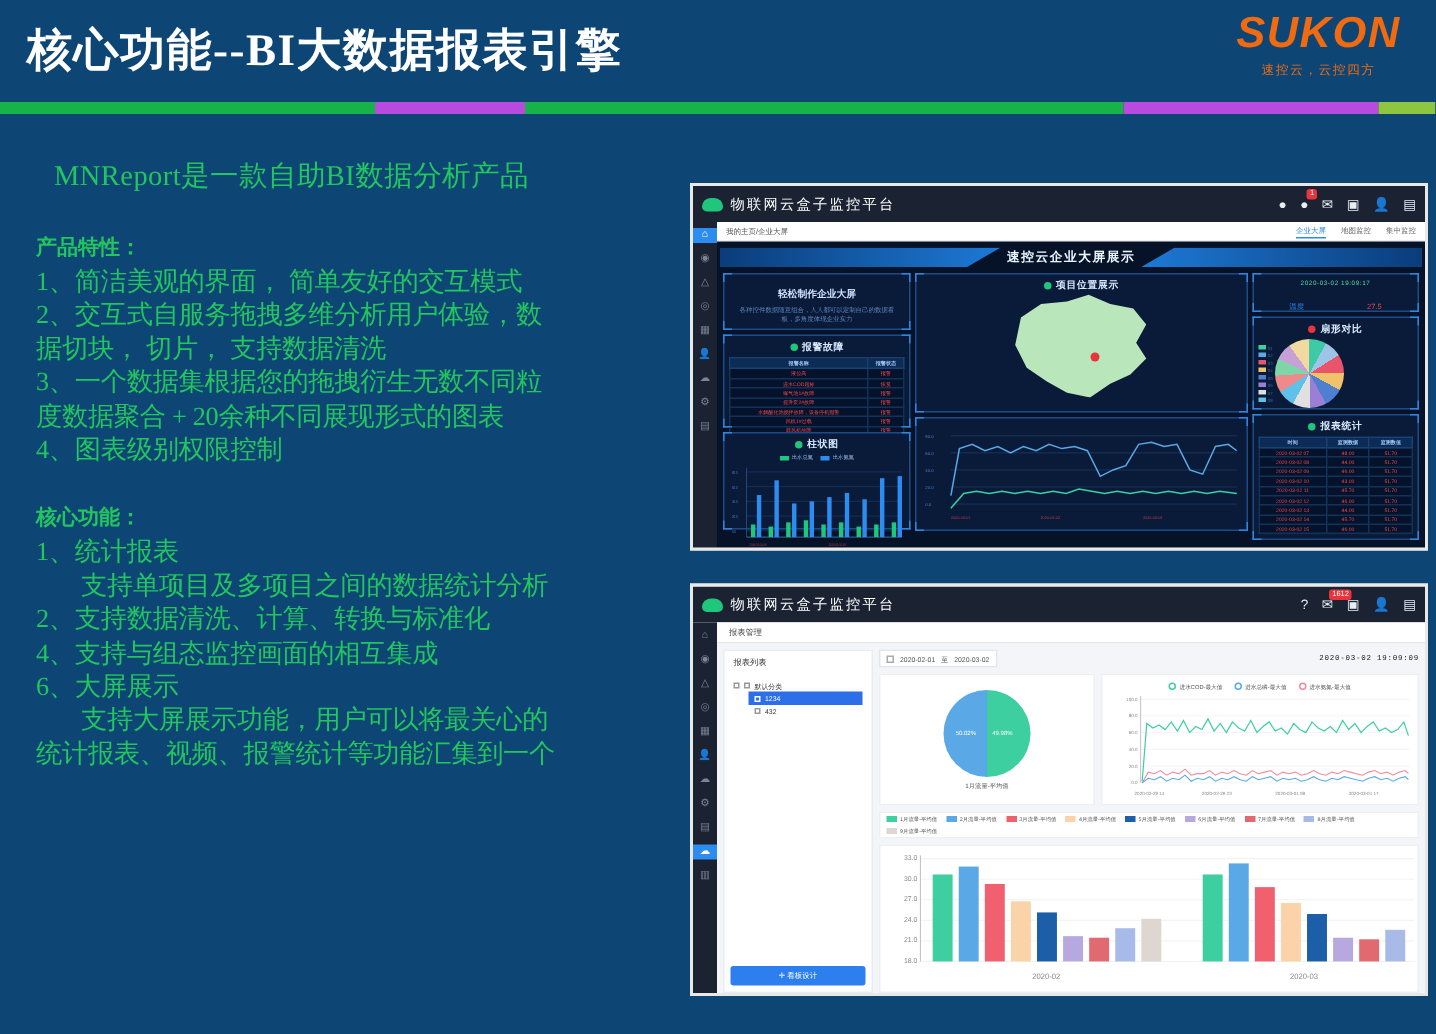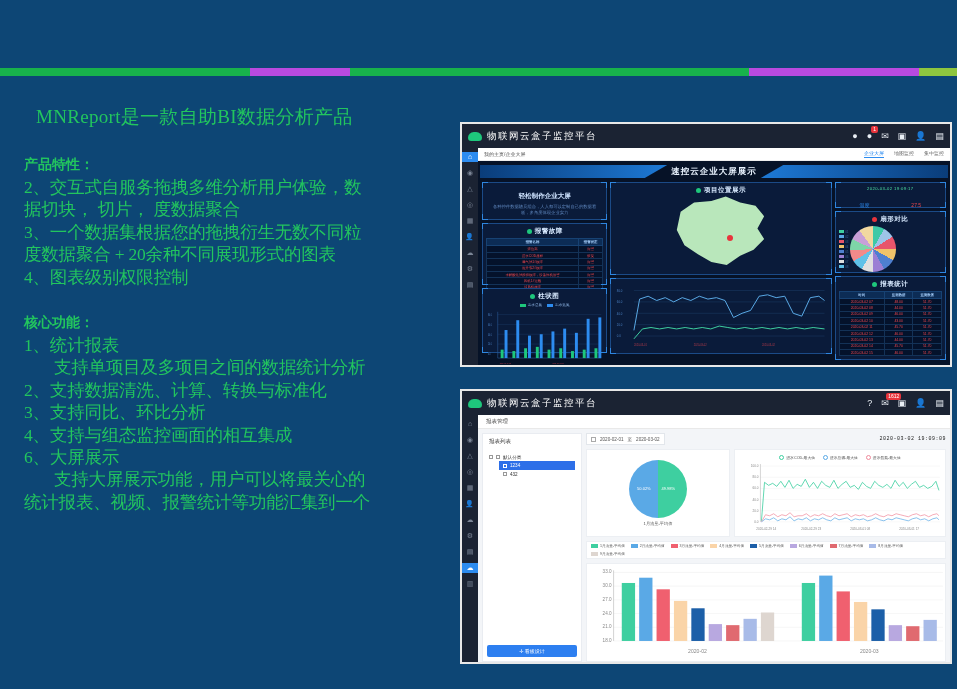--- a/index.html
+++ b/index.html
@@ -178,46 +178,53 @@
 
   .bar-card { flex: 1; background: #fff; border: 1px solid #eceff3; position: relative; }
 
   svg { display: block; }
 </style>
 </head>
 <body>
 
 <div class="slide">
 
+  <div class="header">
+    <div class="slide-title">核心功能--BI大数据报表引擎</div>
+    <div class="logo-wrap">
+      <div class="logo-main">SUKON</div>
+      <div class="logo-sub">速控云，云控四方</div>
+    </div>
+  </div>
 
   <div class="accent-bar">
     <div class="seg-green1"></div>
     <div class="seg-purple1"></div>
     <div class="seg-green2"></div>
     <div class="seg-purple2"></div>
     <div class="seg-lgreen"></div>
   </div>
 
   <div class="textcol">
     <div class="lead">MNReport是一款自助BI数据分析产品</div>
 
     <div class="sec-head">产品特性：</div>
+    <div class="body-line">1、简洁美观的界面， 简单友好的交互模式</div>
     <div class="body-line">2、交互式自服务拖拽多维分析用户体验，数</div>
-    <div class="body-line">据切块， 切片， 度数据聚合</div>
+    <div class="body-line">据切块， 切片， 支持数据清洗</div>
     <div class="body-line">3、一个数据集根据您的拖拽衍生无数不同粒</div>
     <div class="body-line">度数据聚合 + 20余种不同展现形式的图表</div>
     <div class="body-line">4、图表级别权限控制</div>
 
     <div class="gap"></div>
 
     <div class="sec-head">核心功能：</div>
     <div class="body-line">1、统计报表</div>
     <div class="body-line indent">支持单项目及多项目之间的数据统计分析</div>
     <div class="body-line">2、支持数据清洗、计算、转换与标准化</div>
-    <div class="body-line">3、支持同比、环比分析</div>
     <div class="body-line">4、支持与组态监控画面的相互集成</div>
     <div class="body-line">6、大屏展示</div>
     <div class="body-line indent">支持大屏展示功能，用户可以将最关心的</div>
     <div class="body-line">统计报表、视频、报警统计等功能汇集到一个</div>
   </div>
 
   <div class="shot shot-top">
     <div class="appbar">
       <div class="cloud"></div>
       <div class="apptitle">物联网云盒子监控平台</div>

